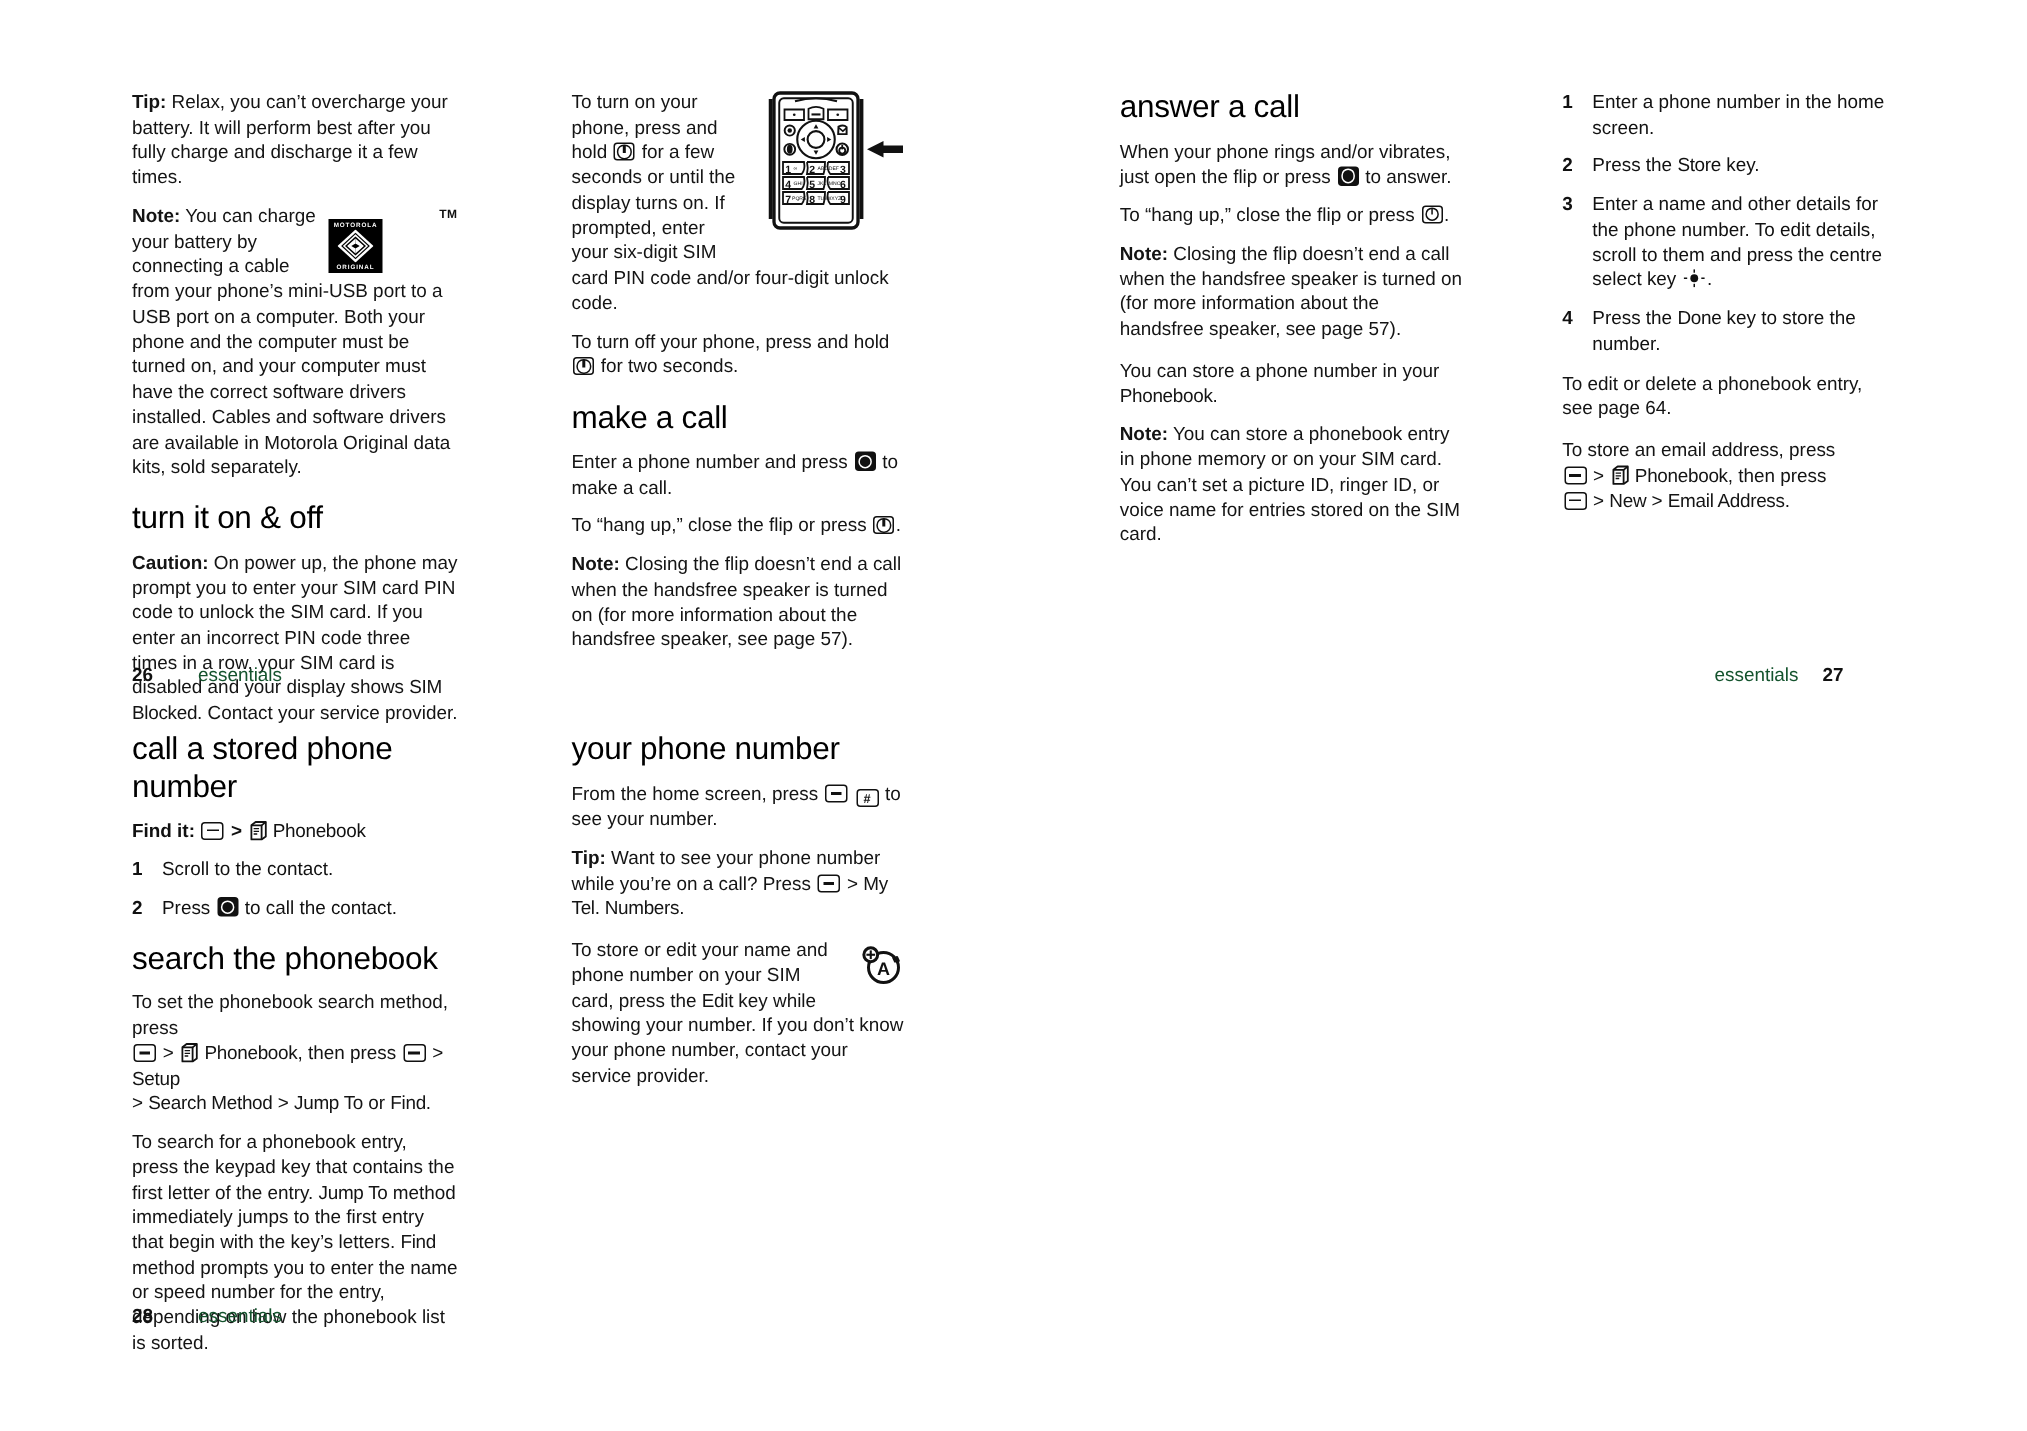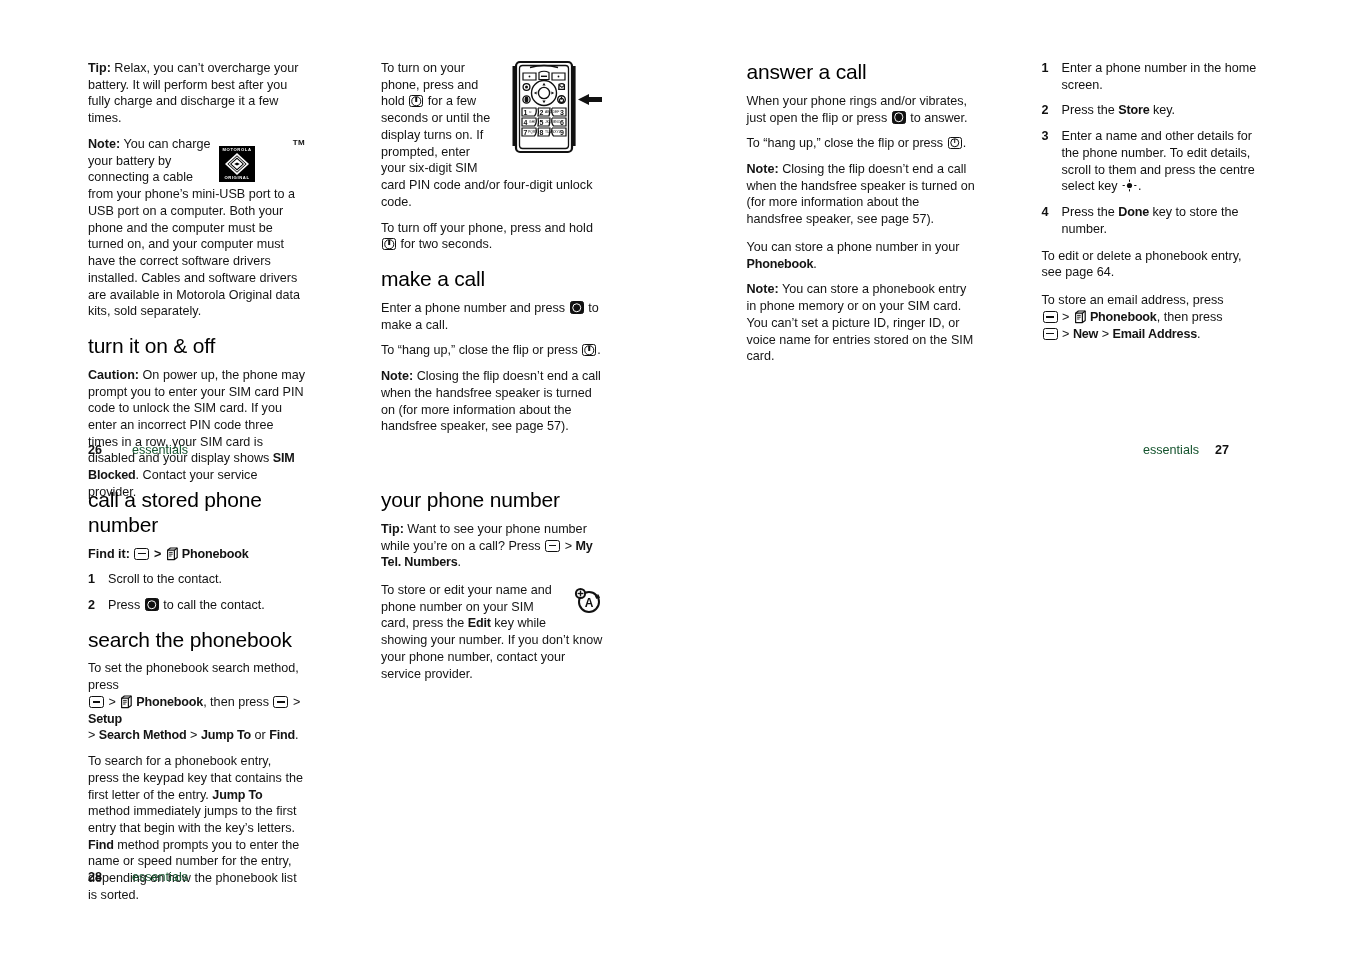--- a/index.html
+++ b/index.html
@@ -30,21 +30,21 @@
     font-size:21px;font-weight:400;line-height:1.18;
     margin:14px 0 8px 0;letter-spacing:-0.2px;color:#000;
   }
   h2.sect.first{margin-top:0;}
   p{
     font-size:12.6px;line-height:1.33;margin:0 0 11px 0;
     color:#141414;
   }
   p.tight{margin-bottom:9px;}
   b, .b{font-weight:bold;}
-  .bcond{font-weight:bold;letter-spacing:-0.2px;}
+  .bcond{font-weight:normal;letter-spacing:-0.2px;}
 
   
   ol.steps{margin:0 0 10px 0;padding:0;list-style:none;}
   ol.steps li{
     display:flex;font-size:12.6px;line-height:1.33;margin-bottom:9px;
   }
   ol.steps li .num{
     font-weight:bold;width:20px;flex:0 0 20px;
   }
   ol.steps li .txt{flex:1;}
@@ -378,20 +378,21 @@
       <span class="bcond">Find</span><span>.</span>
     </p>
 
     <p><span>To search for a phonebook entry, press the keypad key that contains the first letter of the entry. </span><span class="bcond">Jump To</span><span> method immediately jumps to the first entry that begin with the key’s letters. </span><span class="bcond">Find</span><span> method prompts you to enter the name or speed number for the entry, depending on how the phonebook list is sorted.</span></p>
   </div>
 
   <div class="col col-2">
 
     <h2 class="sect first">your phone number</h2>
 
+    <p class="tight"><span>From the home screen, press </span><span class="keyicon menu"></span> <span class="keyicon hash">#</span><span> to see your number.</span></p>
 
     <p><b>Tip:</b><span> Want to see your phone number while you’re on a call? Press </span><span class="keyicon menu"></span> <span>&gt;</span> <span class="bcond">My Tel. Numbers</span><span>.</span></p>
 
     <div id="text-entry-icon">
       <svg viewBox="0 0 28 28" width="28" height="28">
         <circle cx="15" cy="16" r="10" fill="#ffffff" stroke="#111" stroke-width="2"></circle>
         <circle cx="6.5" cy="7.5" r="4.6" fill="#ffffff" stroke="#111" stroke-width="2"></circle>
         <rect x="5.8" y="4.6" width="1.4" height="5.8" fill="#111"></rect>
         <rect x="3.6" y="6.8" width="5.8" height="1.4" fill="#111"></rect>
         <text x="15" y="21" text-anchor="middle" font-family="Liberation Sans, sans-serif" font-size="12" font-weight="bold" fill="#111">A</text>

